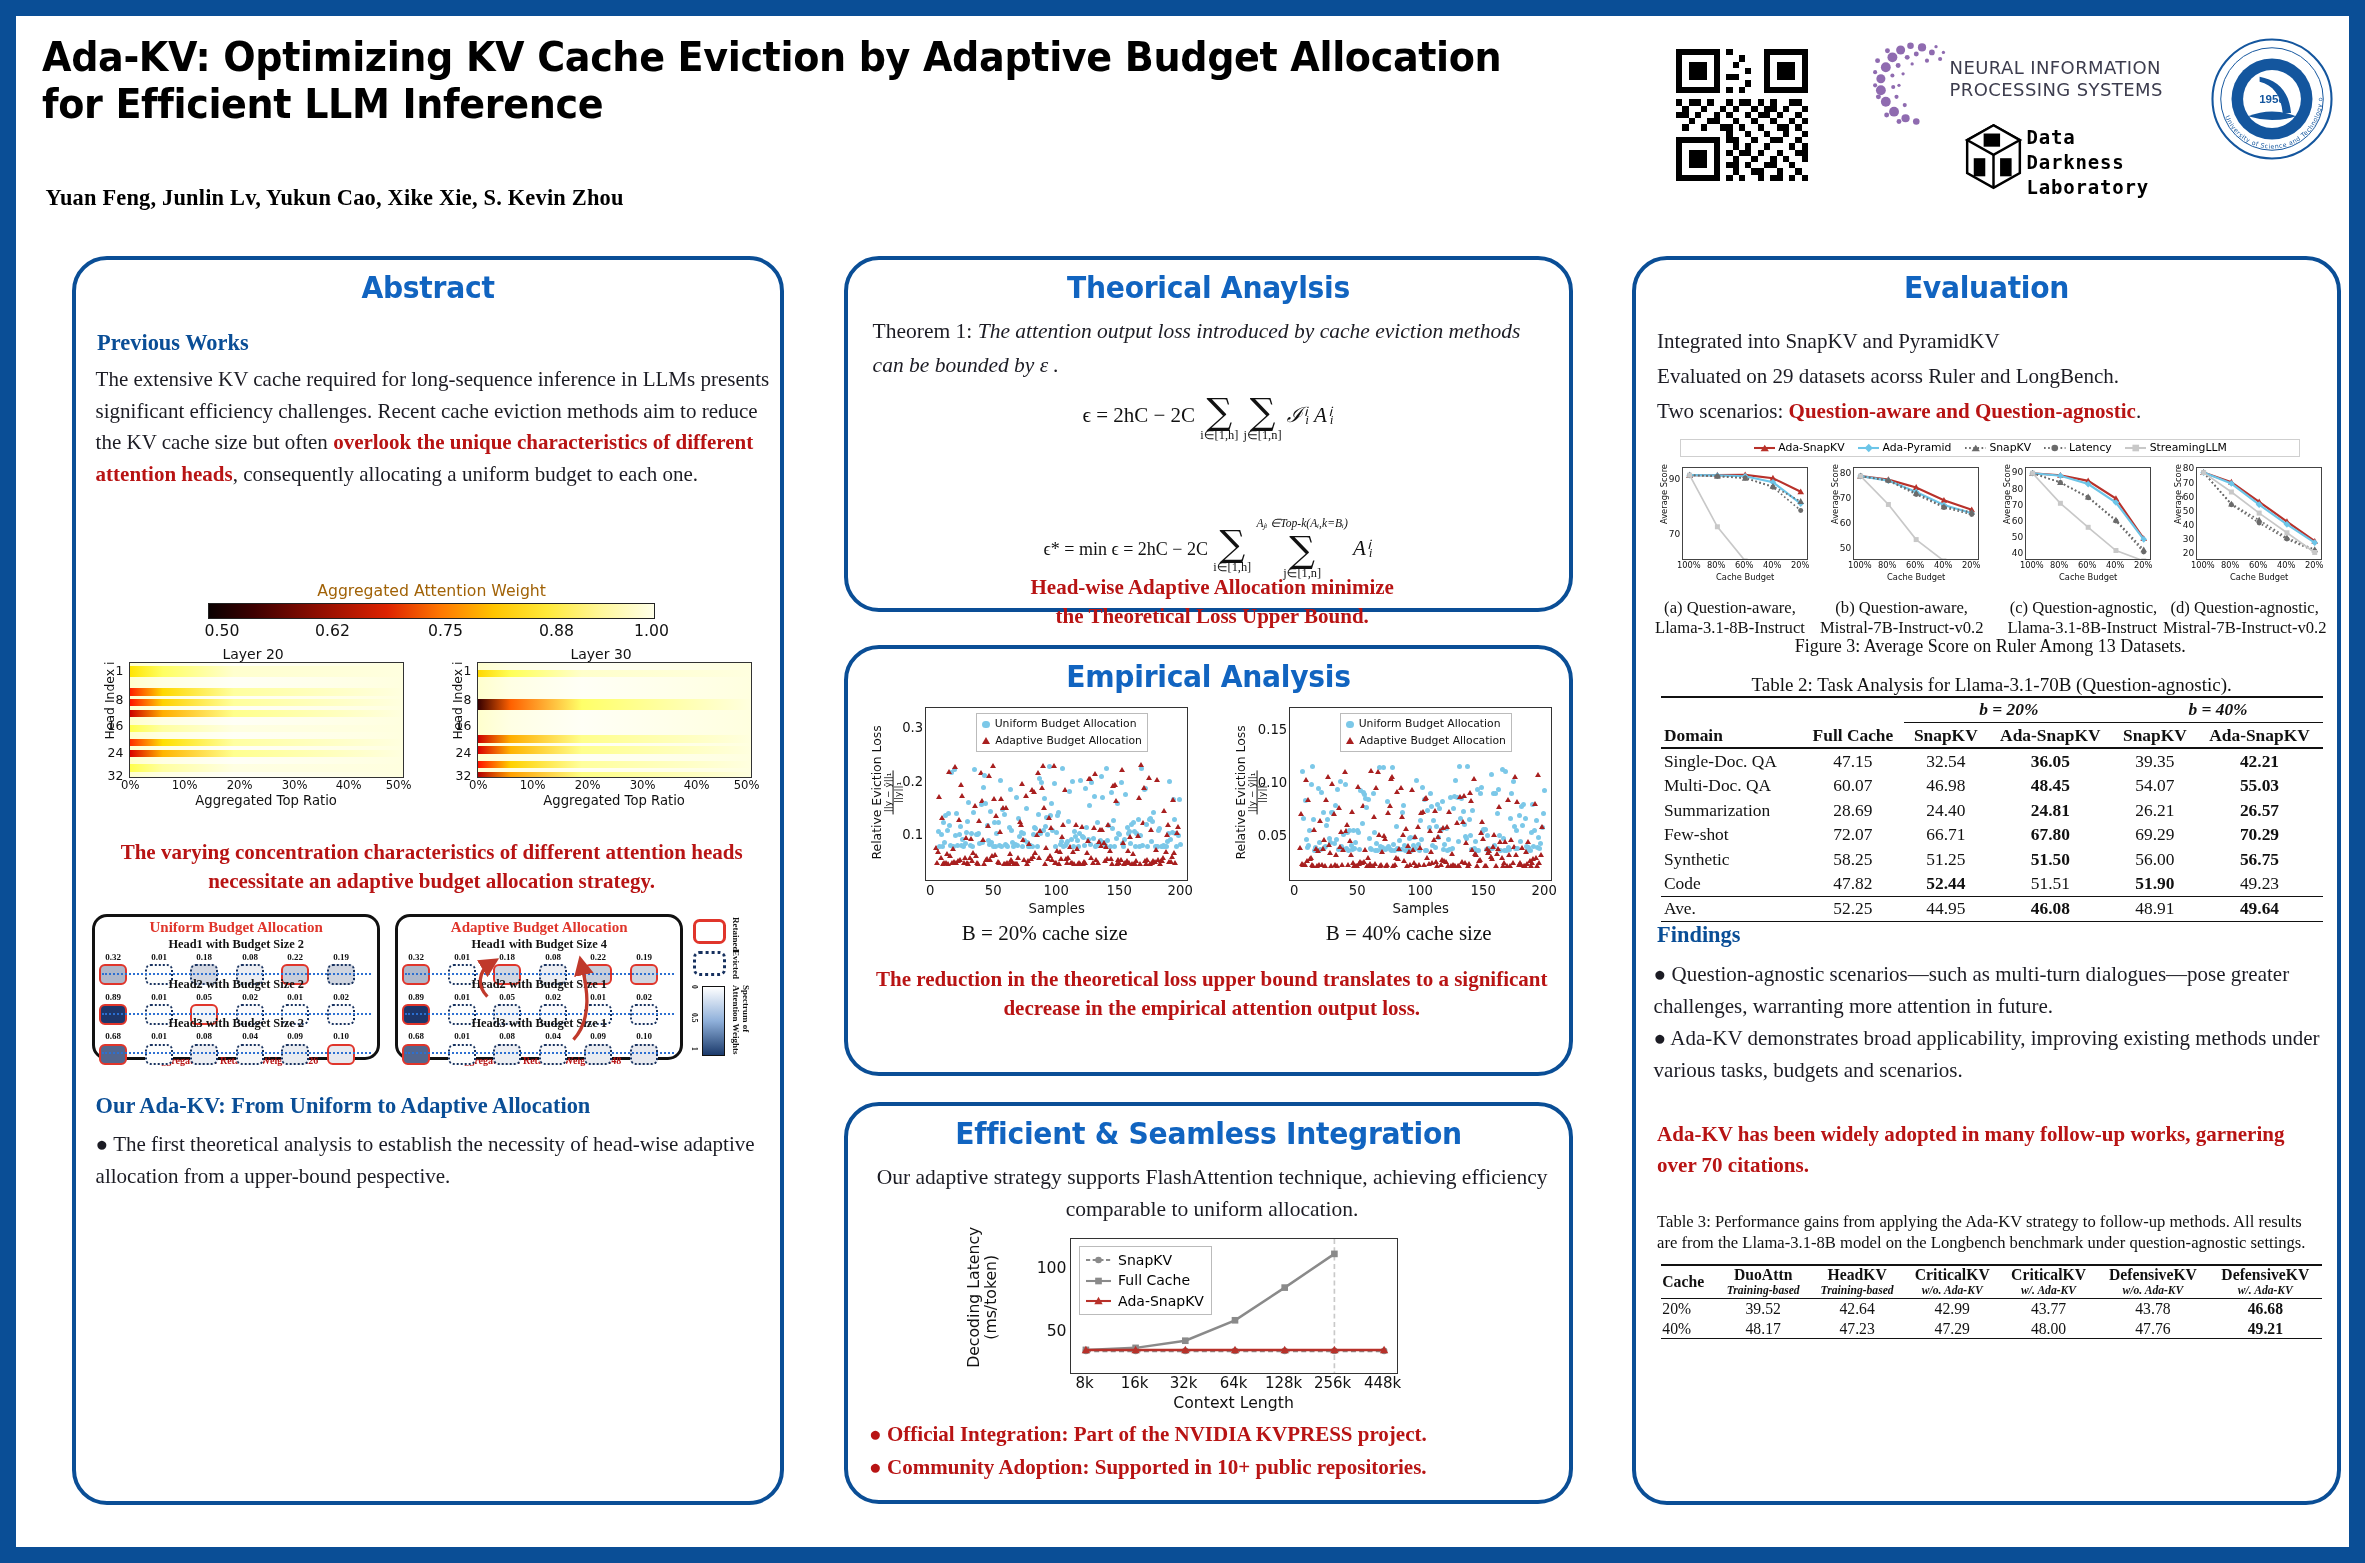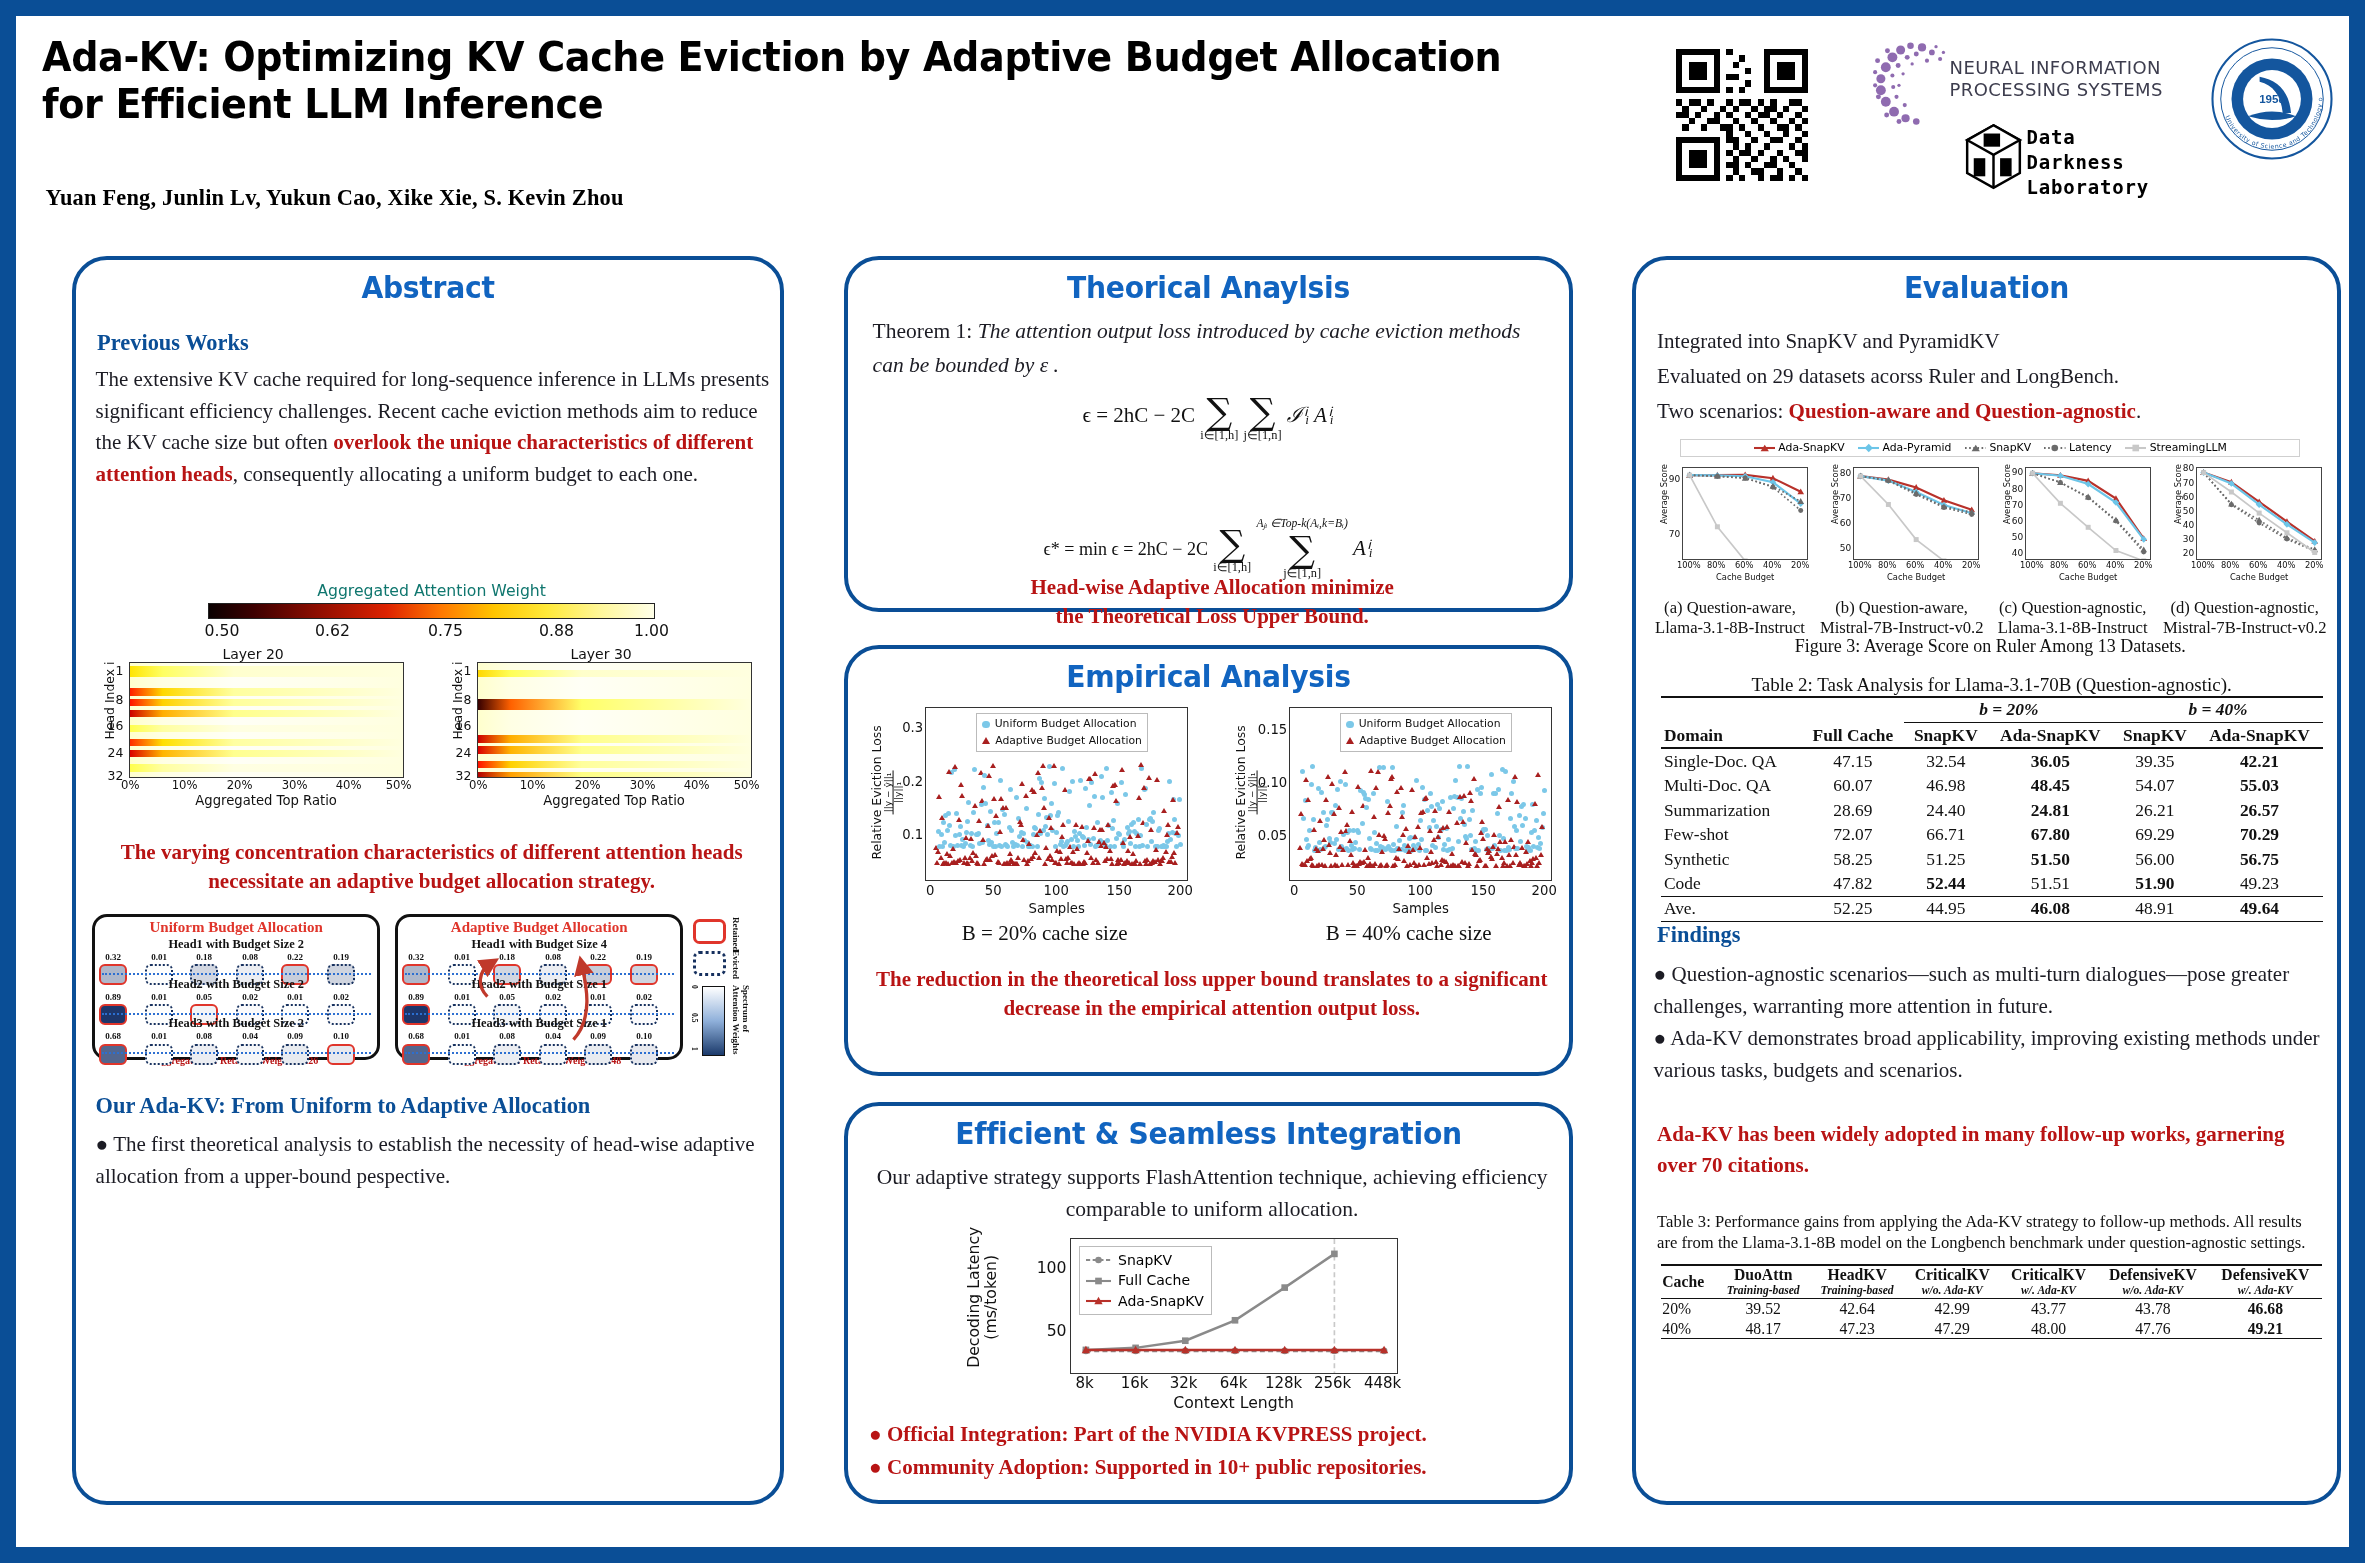--- a/index.html
+++ b/index.html
@@ -69,21 +69,21 @@
   }
   .red-b { color: #b81414; font-weight: bold; }
   .red-c { color: #b81414; font-weight: bold; text-align: center; }
 
   
   #abstract { left: 56px; top: 240px; width: 712px; height: 1249px; }
   #abs-prev { position: absolute; left: 21.5px; top: 70px; }
   #abs-p1 { position: absolute; left: 20px; top: 104px; width: 677px; }
   
   .hm-wrap { position: absolute; left: 15px; top: 321px; width: 682px; height: 240px; }
-  .cbar-title { text-align: center; font-family: "DejaVu Sans", sans-serif; font-size: 15.7px; color: #0f766e; }
+  .cbar-title { text-align: center; font-family: "DejaVu Sans", sans-serif; font-size: 15.7px; color: #a16207; }
   .cbar {
     margin: 3.3px auto 0; width: 447px; height: 16.6px; border: 0.8px solid #222;
     background: linear-gradient(to right,#0a0000 0%,#3d0000 10%,#8c0d00 24%,#dd2200 40%,#ff7700 52%,#ffc400 64%,#ffe93a 76%,#fff79a 88%,#ffffe8 100%);
   }
   .cbar-ticks { width: 497px; margin: 1.7px auto 0; position: relative; height: 18px; }
   .cbar-ticks span { position: absolute; font-family: "DejaVu Sans", sans-serif; font-size: 15.7px; color: #111; }
   .hm-pair { position: absolute; left: 0; top: 65px; width: 682px; height: 176px; }
   .hm-box { position: absolute; width: 325px; }
   .hm-label { text-align: center; font-family: "DejaVu Sans", sans-serif; font-size: 14px; color: #111; }
   .hm-plot { position: relative; margin-left: 38px; width: 275px; height: 116px; border: 0.8px solid #333; overflow: hidden; }
@@ -1951,21 +1951,21 @@
           </div>
       <div class="f3-fig">Figure 3: Average Score on Ruler Among 13 Datasets.</div>
     <div class="f3-cap" style="left: -1.7px;">
             <div>(a) Question-aware,</div>
             <div>Llama-3.1-8B-Instruct</div>
           </div>
           <div class="f3-cap" style="left: 170px;">
             <div>(b) Question-aware,</div>
             <div>Mistral-7B-Instruct-v0.2</div>
           </div>
-          <div class="f3-cap" style="left: 341px;">
+          <div class="f3-cap" style="left: 341px; text-align: right;">
             <div>(c) Question-agnostic,</div>
             <div>Llama-3.1-8B-Instruct</div>
           </div>
           <div class="f3-cap" style="left: 513px;">
             <div>(d) Question-agnostic,</div>
             <div>Mistral-7B-Instruct-v0.2</div>
           </div>
         </div>
 
     <div id="t2">

